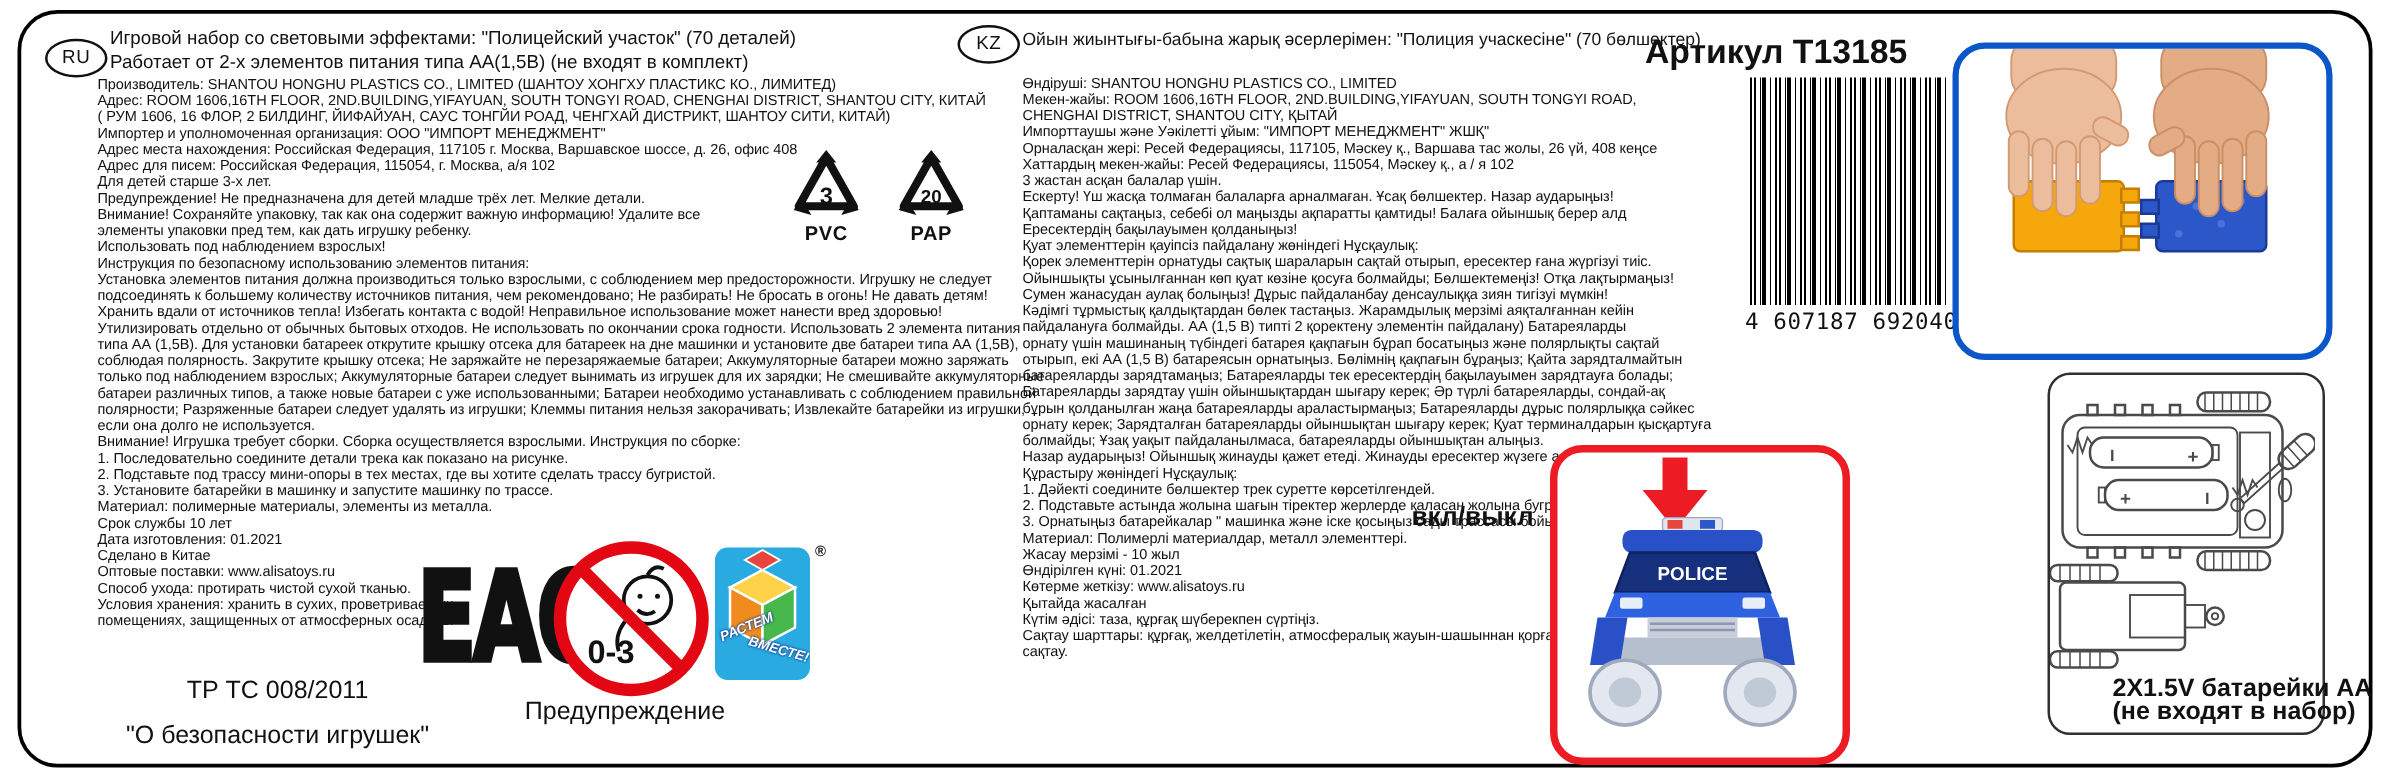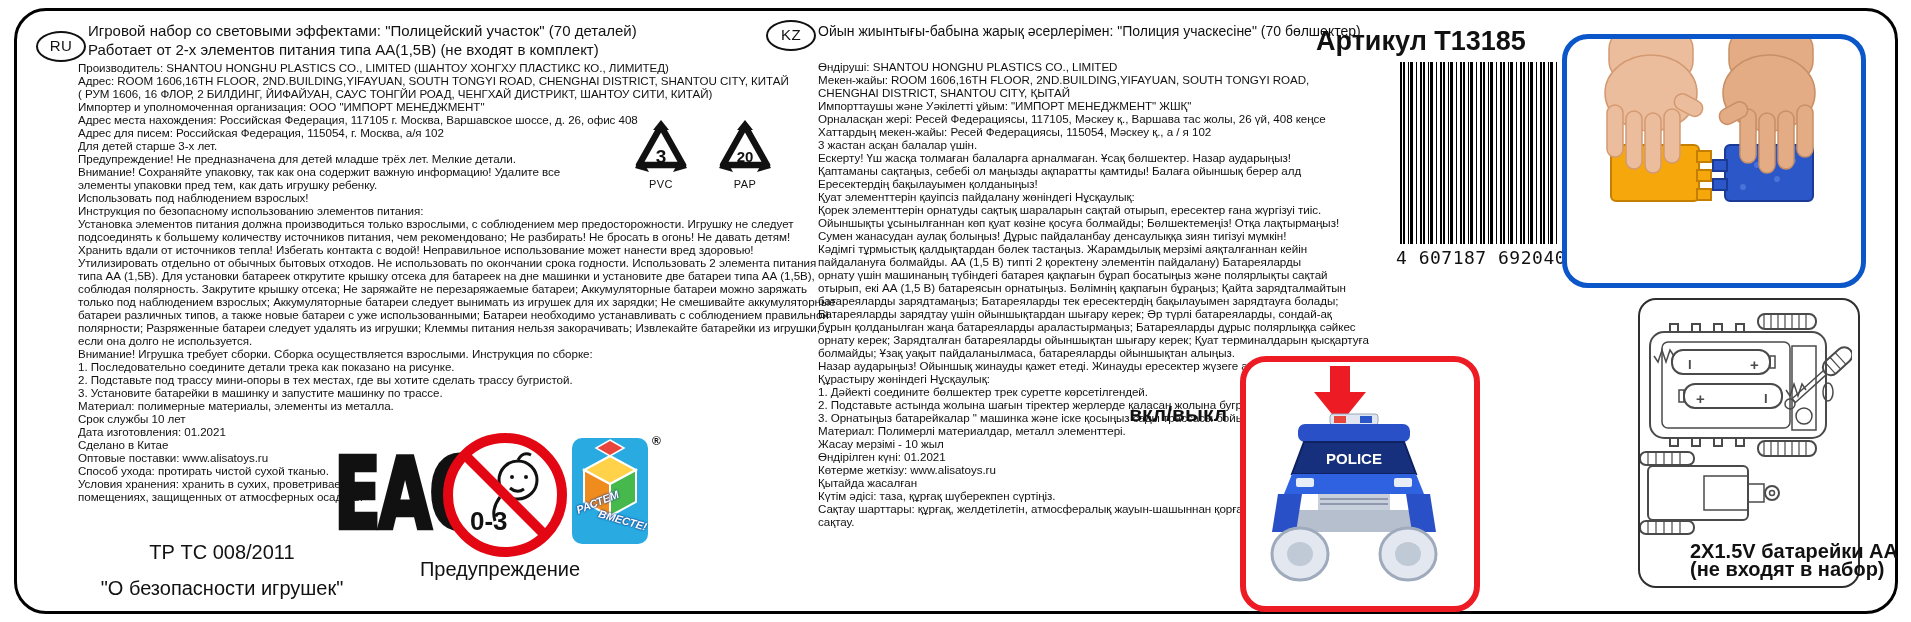--- a/index.html
+++ b/index.html
@@ -9,21 +9,21 @@
   .frame{position:absolute;left:14px;top:8px;width:1878px;height:600px;
          border:3px solid #000;border-radius:32px}
   .badge{width:46px;height:27px;border:2.5px solid #111;border-radius:50%;
          text-align:center;line-height:26px;font-size:15px;font-weight:400;letter-spacing:.5px}
   .hdr{font-size:15px;line-height:19px;font-weight:bold}
   .hdr-kz{font-size:14px;line-height:17px;font-weight:bold}
   .body-text{font-size:11.6px;line-height:13px;letter-spacing:-0.05px}
   .ln{white-space:nowrap}
   .b{font-weight:normal}
   .sym{width:70px;text-align:center}
-  .sym-label{font-weight:normal;font-size:11px;margin-top:-2px;letter-spacing:.5px}
+  .sym-label{font-weight:bold;font-size:16px;margin-top:-2px;letter-spacing:.5px}
   .eac{font-size:88px;font-weight:bold;-webkit-text-stroke:4px #111;letter-spacing:-3px;
        transform:scale(.78,1.12);transform-origin:left top;font-family:"DejaVu Sans",sans-serif}
   .cert{font-size:20px;text-align:center;width:300px}
   .age-caption{font-size:20px;text-align:center;width:200px}
   .grow-logo{width:76px;height:106px;background:#29abe2;border-radius:10px;overflow:hidden}
   .grow-t{position:absolute;color:#fff;font-weight:bold;font-style:italic;font-size:11px;
           text-shadow:0 0 2px #123a8c,0 0 2px #123a8c;white-space:nowrap}
   .reg{font-size:12px;font-weight:bold}
   .article{font-size:27px;font-weight:bold;width:280px;text-align:left;white-space:nowrap}
   .barcode{width:168px}

